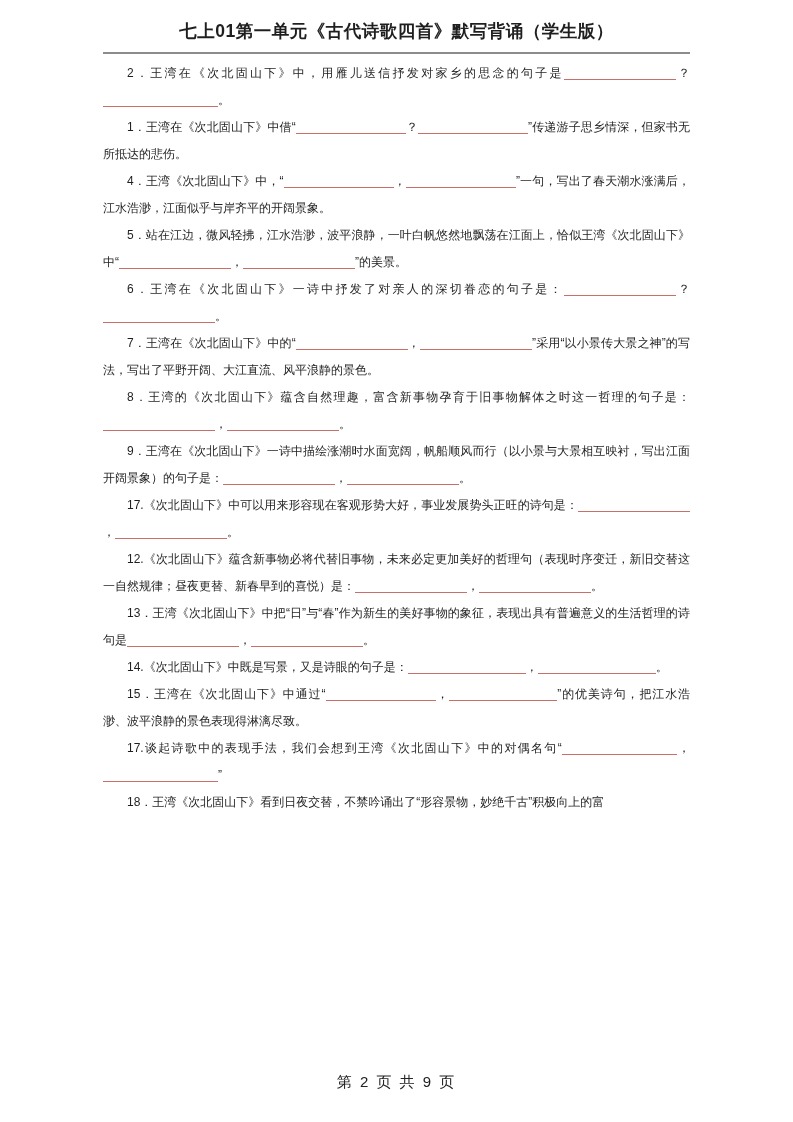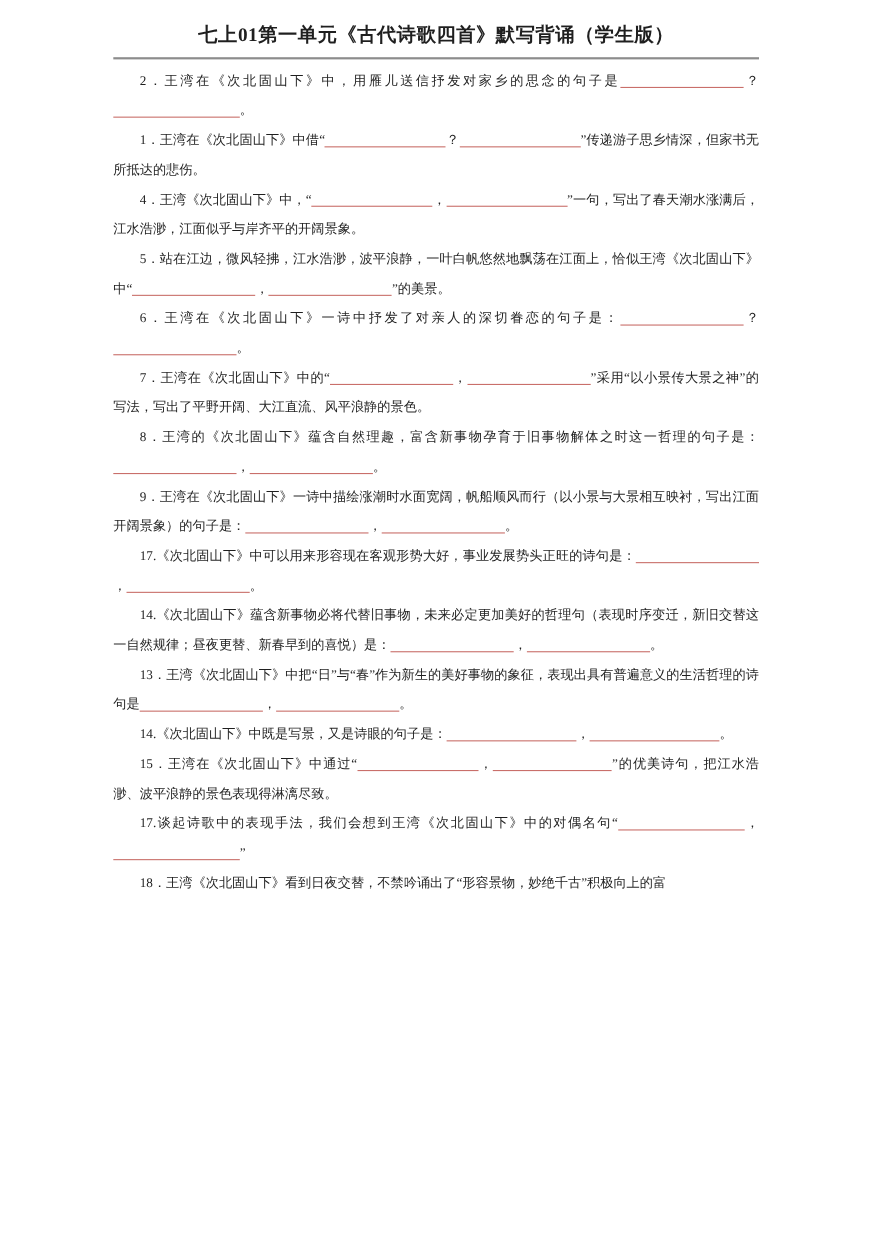--- a/index.html
+++ b/index.html
@@ -9,21 +9,21 @@
   }
   .page {
     position: relative;
     width: 701px;
     height: 1122px;
     margin: 0 auto;
     background: #ffffff;
     box-sizing: border-box;
     padding: 16px 57px 0 57px;
     overflow: hidden;
-    font-family: Liberation Serif, serif;
+    font-family: Liberation Sans, sans-serif;
     color: #1f1f1f;
   }
   .doc-title {
     text-align: center;
     font-weight: bold;
     font-size: 17.5px;
     line-height: 26px;
     margin: 2px 0 8px 0;
     letter-spacing: 0.5px;
   }
@@ -69,20 +69,21 @@
   <div class="content">
       <p class="question"><span>2．王湾在《次北固山下》中，用雁儿送信抒发对家乡的思念的句子是</span><span class="blank" style="width: 112px;"></span><span>？</span><span class="blank" style="width: 115px;"></span><span>。</span></p>
       <p class="question"><span>1．王湾在《次北固山下》中借“</span><span class="blank" style="width: 110px;"></span><span>？</span><span class="blank" style="width: 110px;"></span><span>”传递游子思乡情深，但家书无所抵达的悲伤。</span></p>
       <p class="question"><span>4．王湾《次北固山下》中，“</span><span class="blank" style="width: 110px;"></span><span>，</span><span class="blank" style="width: 110px;"></span><span>”一句，写出了春天潮水涨满后，江水浩渺，江面似乎与岸齐平的开阔景象。</span></p>
       <p class="question"><span>5．站在江边，微风轻拂，江水浩渺，波平浪静，一叶白帆悠然地飘荡在江面上，恰似王湾《次北固山下》中“</span><span class="blank" style="width: 112px;"></span><span>，</span><span class="blank" style="width: 112px;"></span><span>”的美景。</span></p>
       <p class="question"><span>6．王湾在《次北固山下》一诗中抒发了对亲人的深切眷恋的句子是：</span><span class="blank" style="width: 112px;"></span><span>？</span><span class="blank" style="width: 112px;"></span><span>。</span></p>
       <p class="question"><span>7．王湾在《次北固山下》中的“</span><span class="blank" style="width: 112px;"></span><span>，</span><span class="blank" style="width: 112px;"></span><span>”采用“以小景传大景之神”的写法，写出了平野开阔、大江直流、风平浪静的景色。</span></p>
       <p class="question"><span>8．王湾的《次北固山下》蕴含自然理趣，富含新事物孕育于旧事物解体之时这一哲理的句子是：</span><span class="blank" style="width: 112px;"></span><span>，</span><span class="blank" style="width: 112px;"></span><span>。</span></p>
       <p class="question"><span>9．王湾在《次北固山下》一诗中描绘涨潮时水面宽阔，帆船顺风而行（以小景与大景相互映衬，写出江面开阔景象）的句子是：</span><span class="blank" style="width: 112px;"></span><span>，</span><span class="blank" style="width: 112px;"></span><span>。</span></p>
       <p class="question"><span>17.《次北固山下》中可以用来形容现在客观形势大好，事业发展势头正旺的诗句是：</span><span class="blank" style="width: 112px;"></span><span>，</span><span class="blank" style="width: 112px;"></span><span>。</span></p>
-      <p class="question"><span>14.《次北固山下》蕴含新事物必将代替旧事物，未来必定更加美好的哲理句（表现时序变迁，新旧交替这一自然规律；昼夜更替、新春早到的喜悦）是：</span><span class="blank" style="width: 112px;"></span><span>，</span><span class="blank" style="width: 112px;"></span><span>。</span></p>
+      <p class="question"><span>12.《次北固山下》蕴含新事物必将代替旧事物，未来必定更加美好的哲理句（表现时序变迁，新旧交替这一自然规律；昼夜更替、新春早到的喜悦）是：</span><span class="blank" style="width: 112px;"></span><span>，</span><span class="blank" style="width: 112px;"></span><span>。</span></p>
       <p class="question"><span>13．王湾《次北固山下》中把“日”与“春”作为新生的美好事物的象征，表现出具有普遍意义的生活哲理的诗句是</span><span class="blank" style="width: 112px;"></span><span>，</span><span class="blank" style="width: 112px;"></span><span>。</span></p>
       <p class="question"><span>14.《次北固山下》中既是写景，又是诗眼的句子是：</span><span class="blank" style="width: 118px;"></span><span>，</span><span class="blank" style="width: 118px;"></span><span>。</span></p>
       <p class="question"><span>15．王湾在《次北固山下》中通过“</span><span class="blank" style="width: 110px;"></span><span>，</span><span class="blank" style="width: 108px;"></span><span>”的优美诗句，把江水浩渺、波平浪静的景色表现得淋漓尽致。</span></p>
       <p class="question"><span>17.谈起诗歌中的表现手法，我们会想到王湾《次北固山下》中的对偶名句“</span><span class="blank" style="width: 115px;"></span><span>，</span><span class="blank" style="width: 115px;"></span><span>”</span></p>
       <p class="question"><span>18．王湾《次北固山下》看到日夜交替，不禁吟诵出了“形容景物，妙绝千古”积极向上的富</span></p>
     </div>
+  <div class="footer">第 2 页 共 9 页</div>
 </div>
 
 </body></html>

